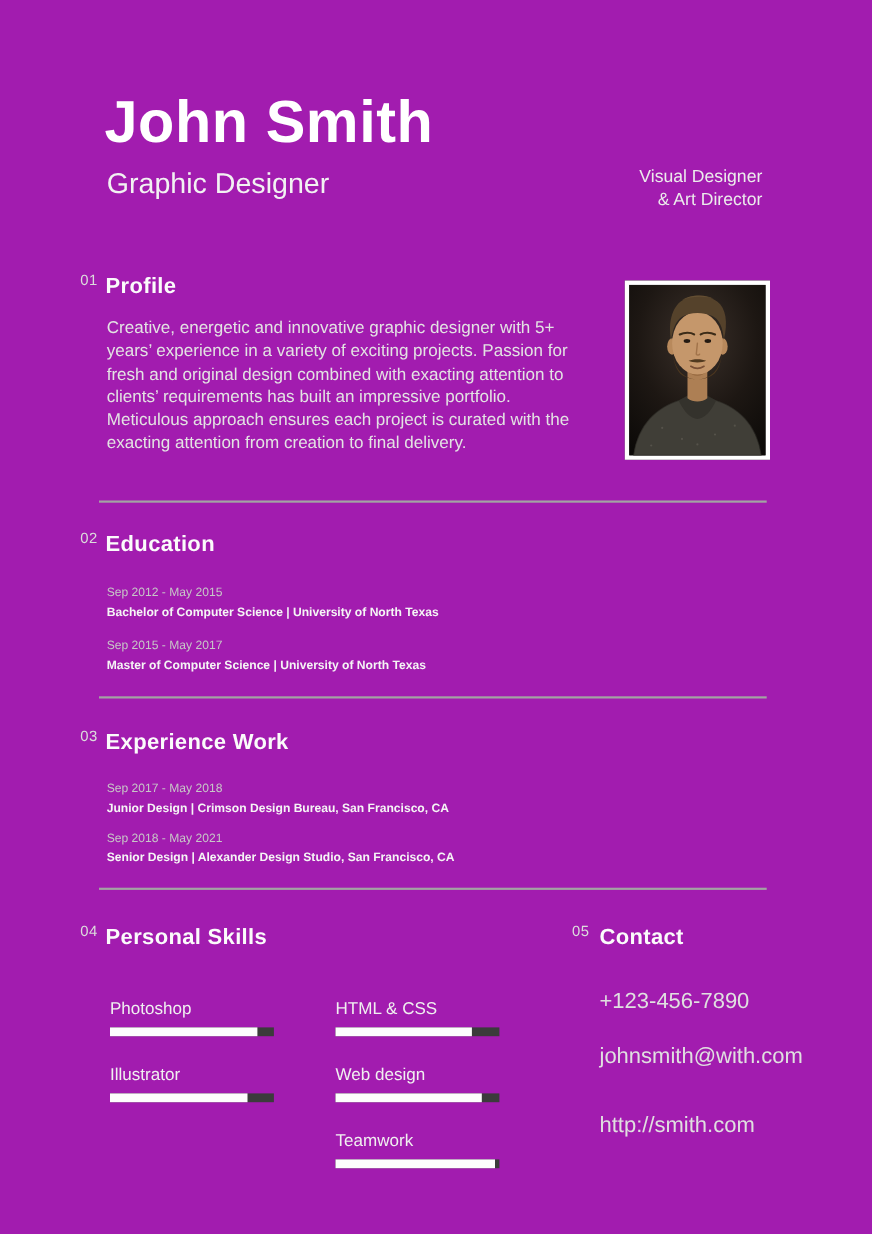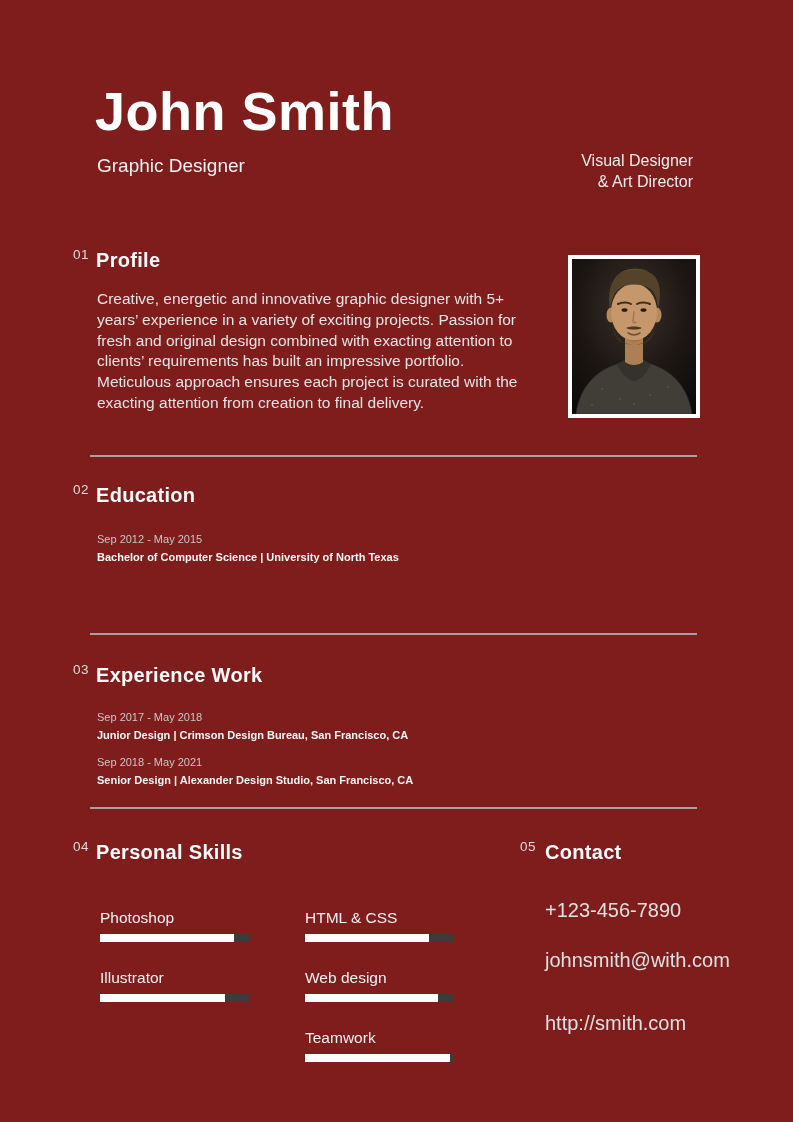--- a/index.html
+++ b/index.html
@@ -3,25 +3,25 @@
 <meta charset="utf-8">
 <style>
   html,body{margin:0;padding:0;}
   body{
     width:793px;height:1122px;
     background:#202020;
     font-family:"Liberation Sans", sans-serif;
     color:#eaeaea;
     -webkit-font-smoothing:antialiased;
   }
-  .page{position:relative;width:793px;height:1122px;overflow:hidden;background:#7f1d1d;}
+  .page{position:relative;width:793px;height:1122px;overflow:hidden;background:#a21caf;}
 
   
   .name{position:absolute;left:95px;top:82px;font-size:54px;line-height:58px;font-weight:bold;color:#ffffff;letter-spacing:.5px;white-space:nowrap;}
-  .role{position:absolute;left:97px;top:151px;font-size:19px;line-height:30px;font-weight:400;color:#f2f2f2;white-space:nowrap;}
+  .role{position:absolute;left:97px;top:151px;font-size:26px;line-height:30px;font-weight:400;color:#f2f2f2;white-space:nowrap;}
   .tagline{position:absolute;right:100px;top:150px;text-align:right;font-size:16px;line-height:21px;color:#ececec;}
 
   
   .sec-head{position:absolute;white-space:nowrap;}
   .sec-num{display:inline-block;width:23px;font-size:13.5px;color:#dcdcdc;vertical-align:top;padding-top:1px;letter-spacing:.5px;}
   .sec-title{display:inline-block;font-size:20px;line-height:28px;font-weight:bold;color:#fbfbfb;letter-spacing:.3px;}
 
   
   .profile-text{position:absolute;left:97px;top:289px;width:432px;font-size:15.5px;line-height:20.8px;color:#e3e3e3;}
   .photo-frame{position:absolute;left:568px;top:255px;width:124px;height:155px;border:4px solid #ffffff;background:#0e0c0a;}
@@ -119,20 +119,24 @@
 
   <div class="divider d1"></div>
 
   <div class="sec-head" style="left:73px;top:481px;">
     <span class="sec-num">02</span><span class="sec-title">Education</span>
   </div>
   <div class="row" style="top:530px;">
     <span class="row-date">Sep 2012 - May 2015</span>
     <span class="row-desc">Bachelor of Computer Science | University of North Texas</span>
   </div>
+  <div class="row" style="top:578px;">
+    <span class="row-date">Sep 2015 - May 2017</span>
+    <span class="row-desc">Master of Computer Science | University of North Texas</span>
+  </div>
 
   <div class="divider d2"></div>
 
   <div class="sec-head" style="left:73px;top:661px;">
     <span class="sec-num">03</span><span class="sec-title">Experience Work</span>
   </div>
   <div class="row" style="top:708px;">
     <span class="row-date">Sep 2017 - May 2018</span>
     <span class="row-desc">Junior Design | Crimson Design Bureau, San Francisco, CA</span>
   </div>

